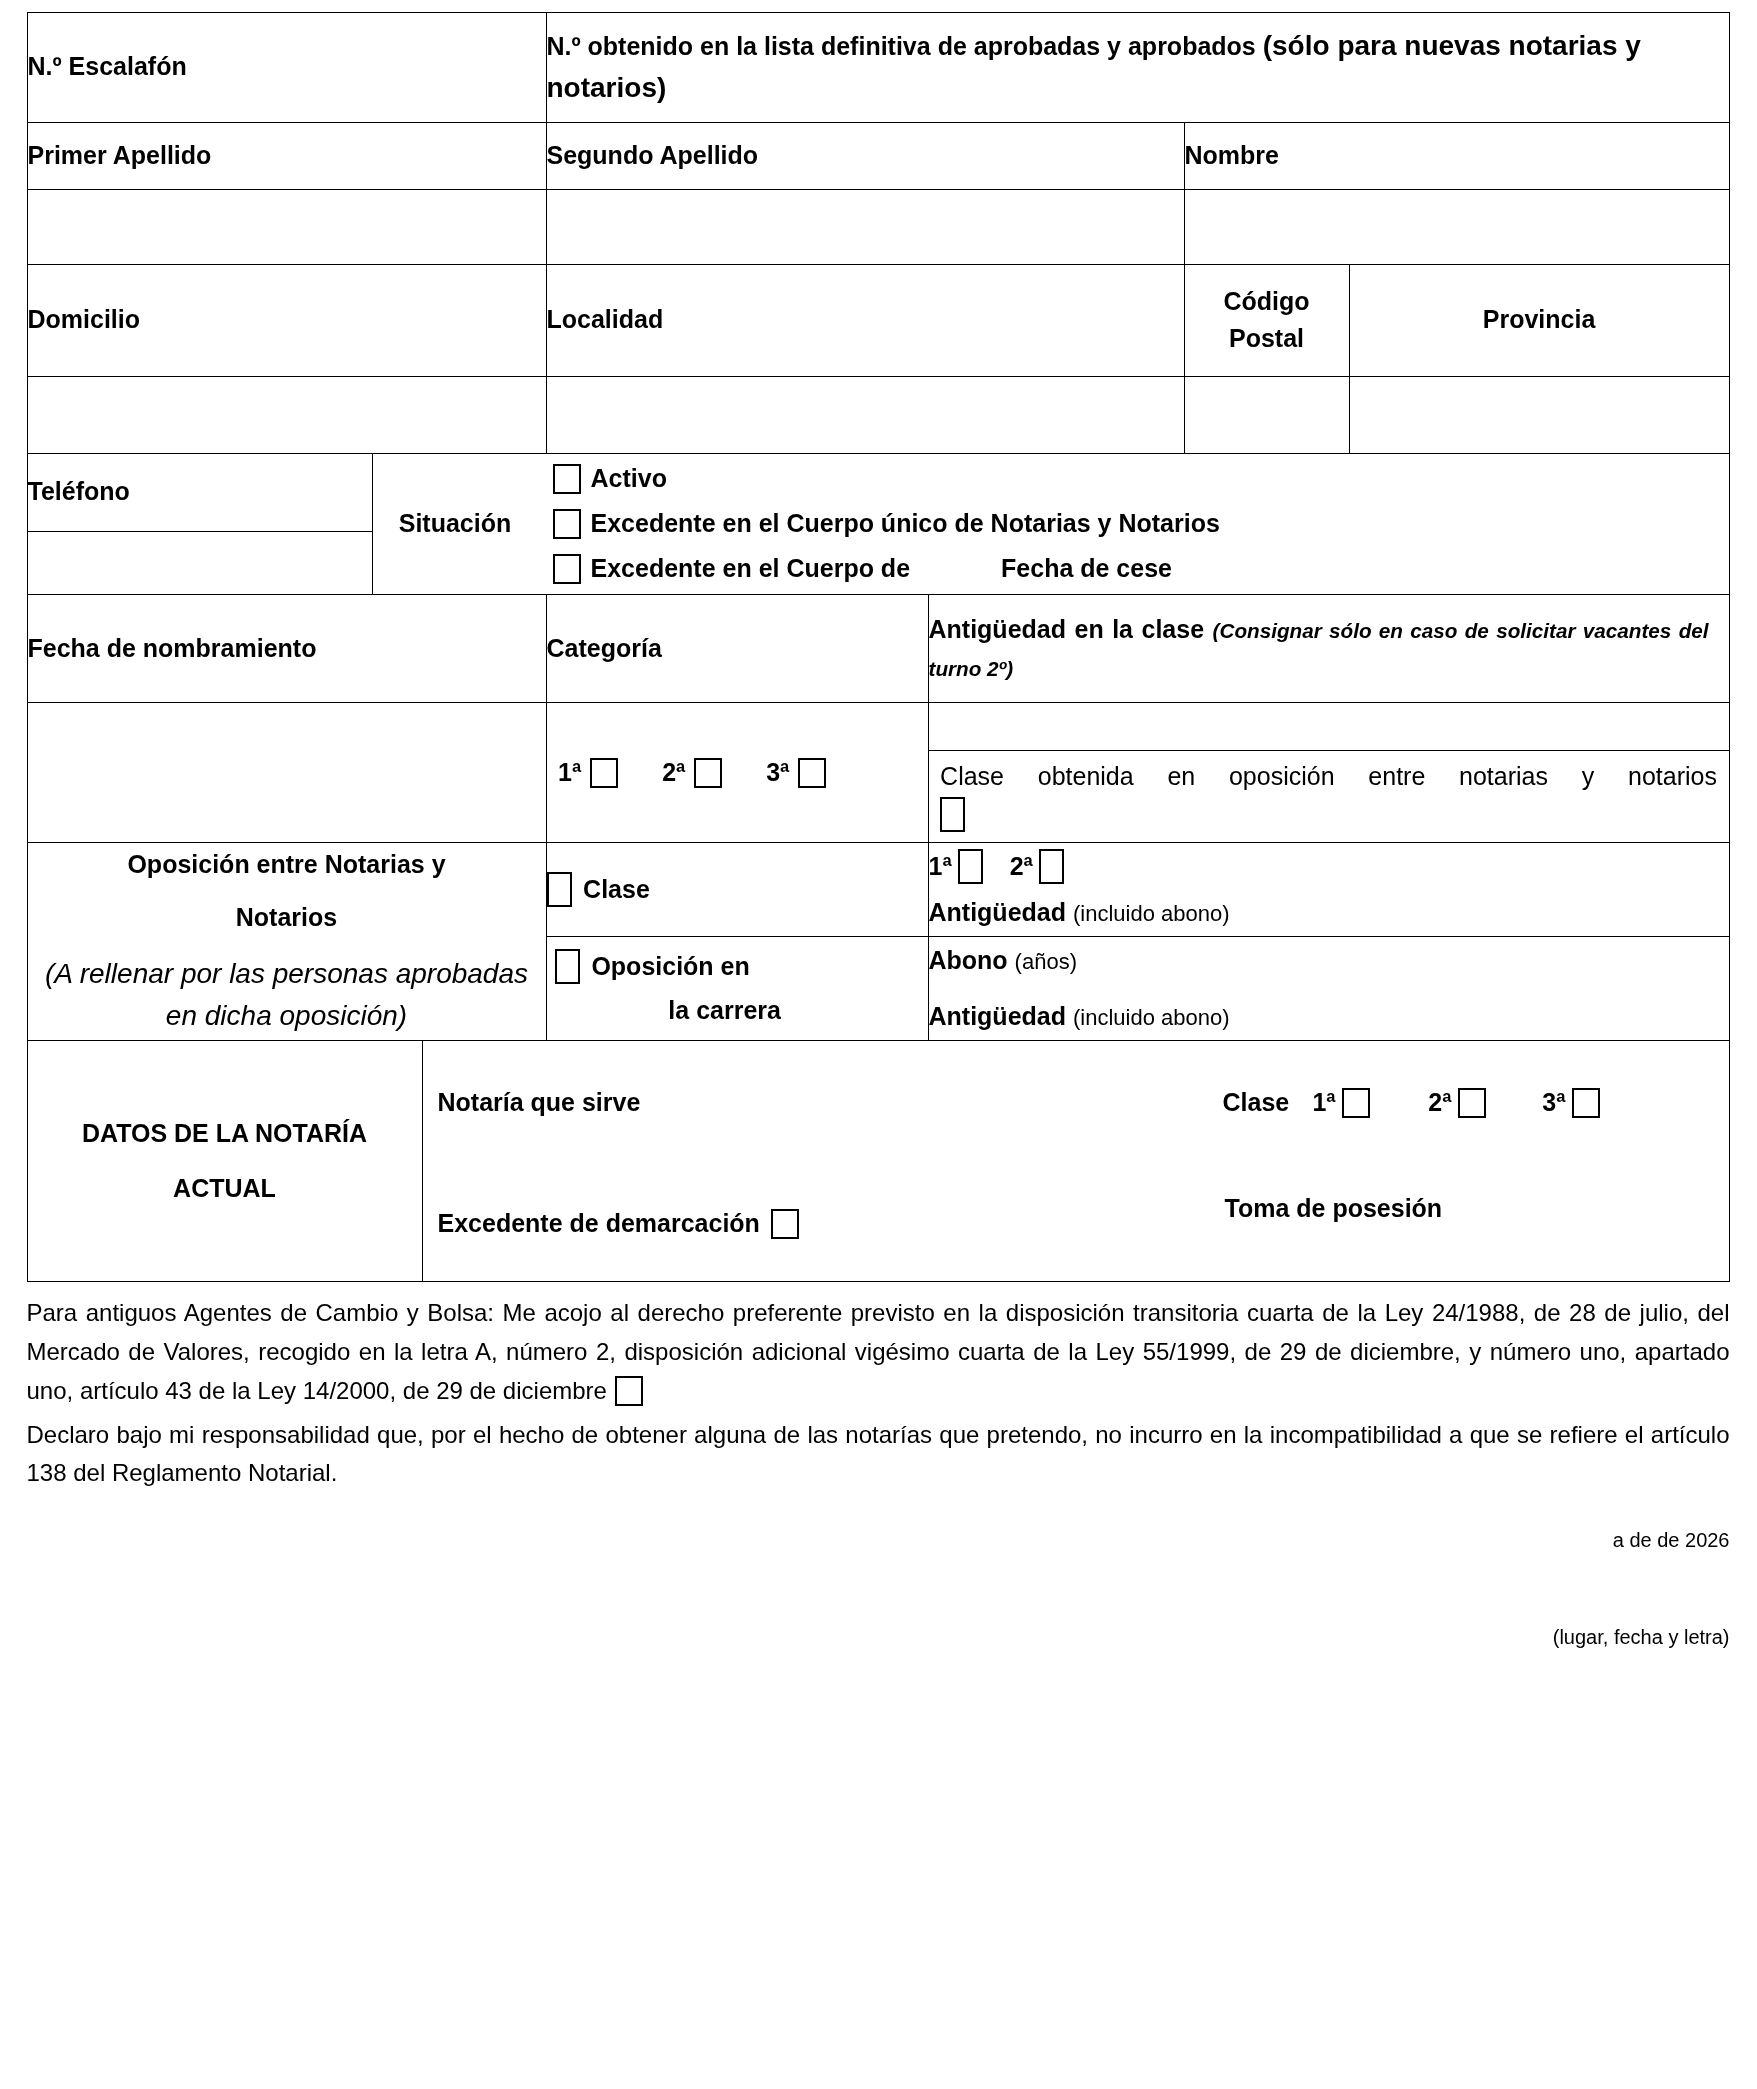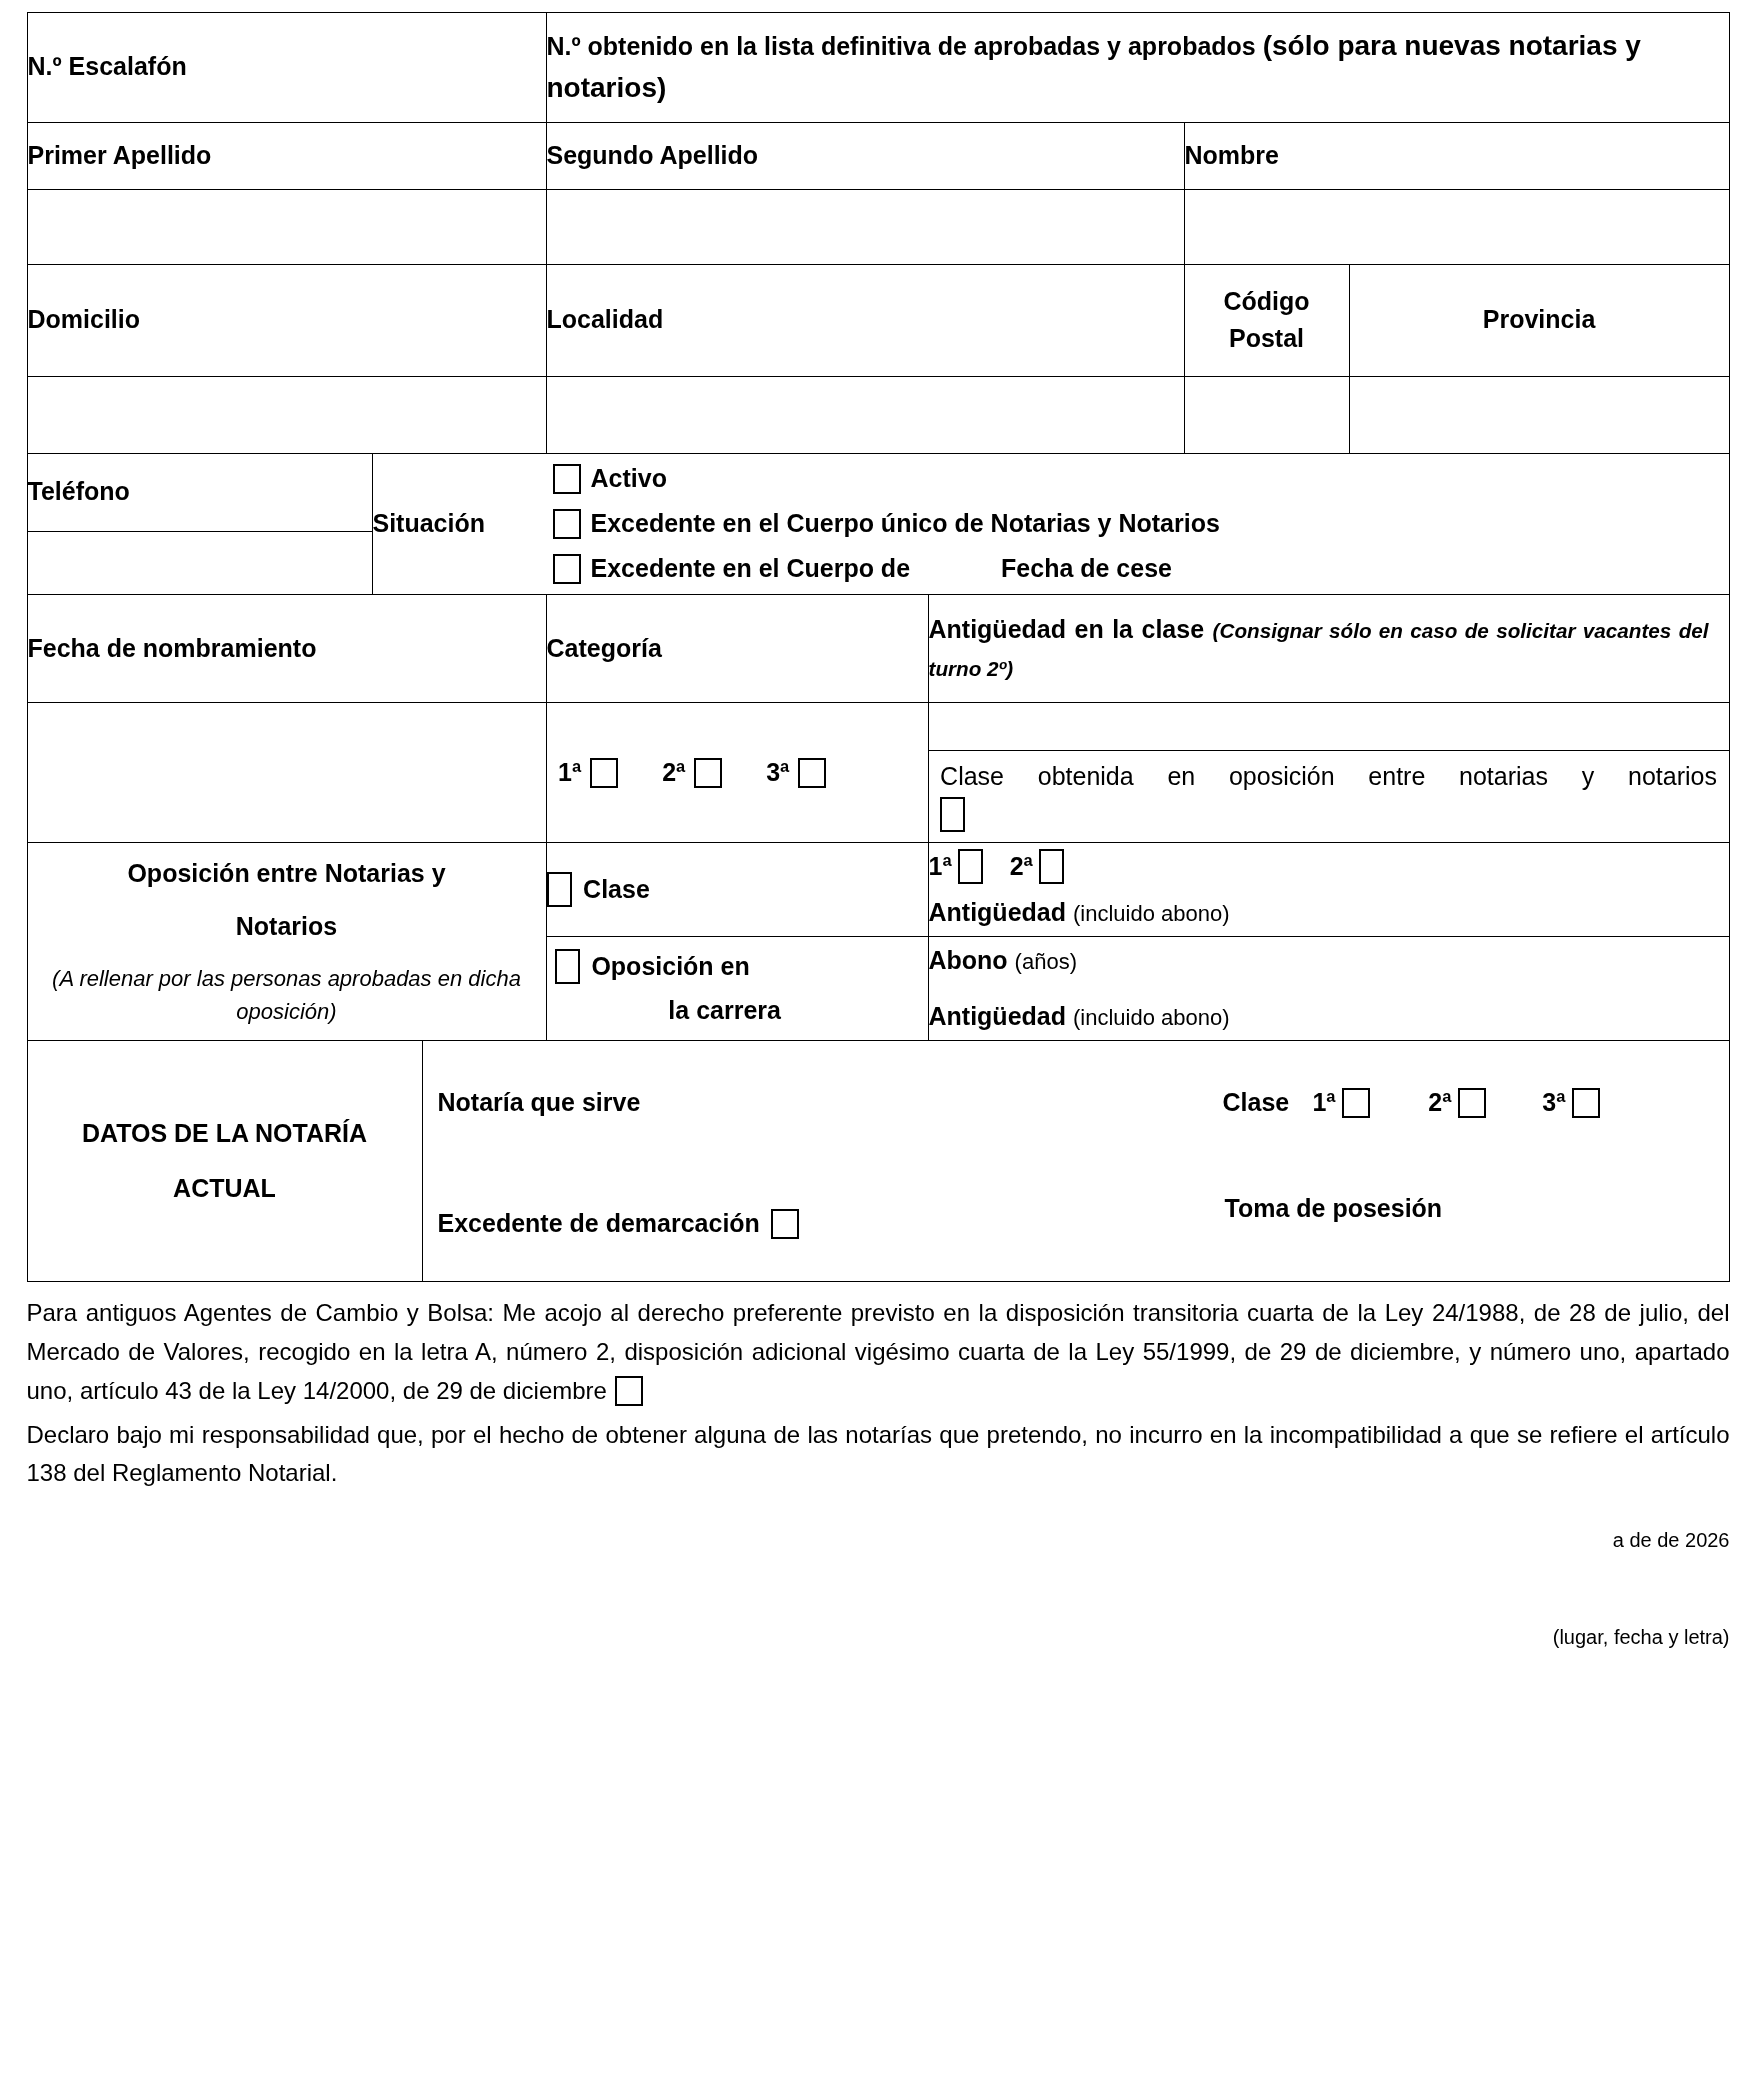--- a/index.html
+++ b/index.html
@@ -42,21 +42,21 @@
     font-weight: bold;
   }
   .ital {
     font-style: italic;
     font-weight: bold;
     font-size: 20.7px;
   }
   .italLight {
     font-style: italic;
     font-weight: normal;
-    font-size: 22px;
+    font-size: 28px;
   }
   .norm { font-weight: normal; }
   .ctr { text-align: center; }
 
   
   .cb {
     display: inline-block;
     width: 28px;
     height: 30px;
     border: 2.5px solid #000;
@@ -78,21 +78,21 @@
   .gap14 { gap: 11.6px; }
 
   
   .situacion-wrap {
     display: flex;
     align-items: center;
     padding: 6.6px 0 6.6px 0;
   }
   .situacion-label {
     width: 165px;
-    text-align: left;
+    text-align: center;
     padding-right: 15px;
     flex: none;
   }
   .situacion-list {
     display: flex;
     flex-direction: column;
     gap: 7.4px;
   }
   .situacion-item {
     display: flex;

